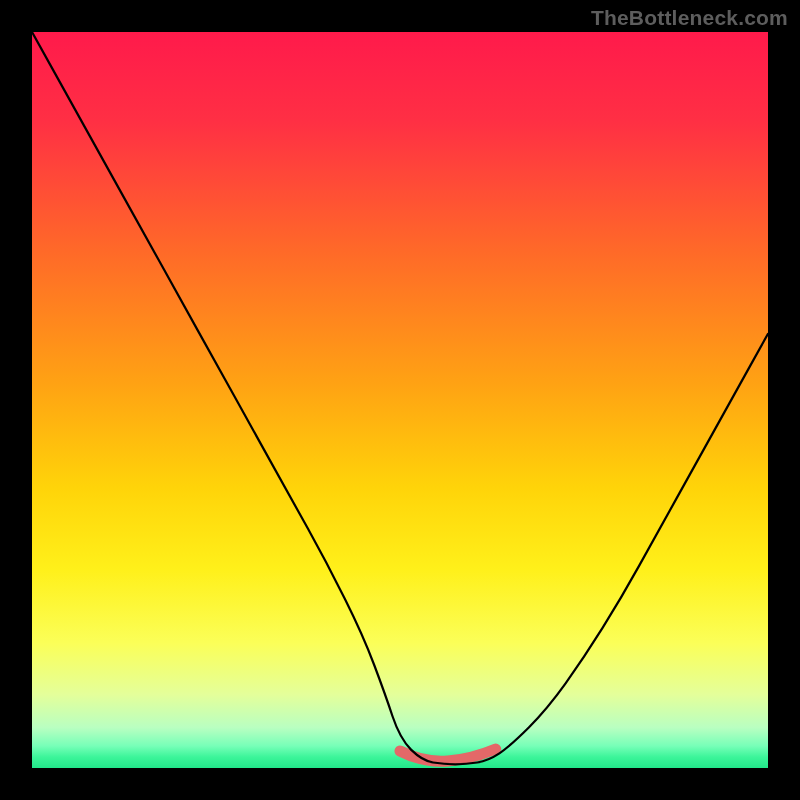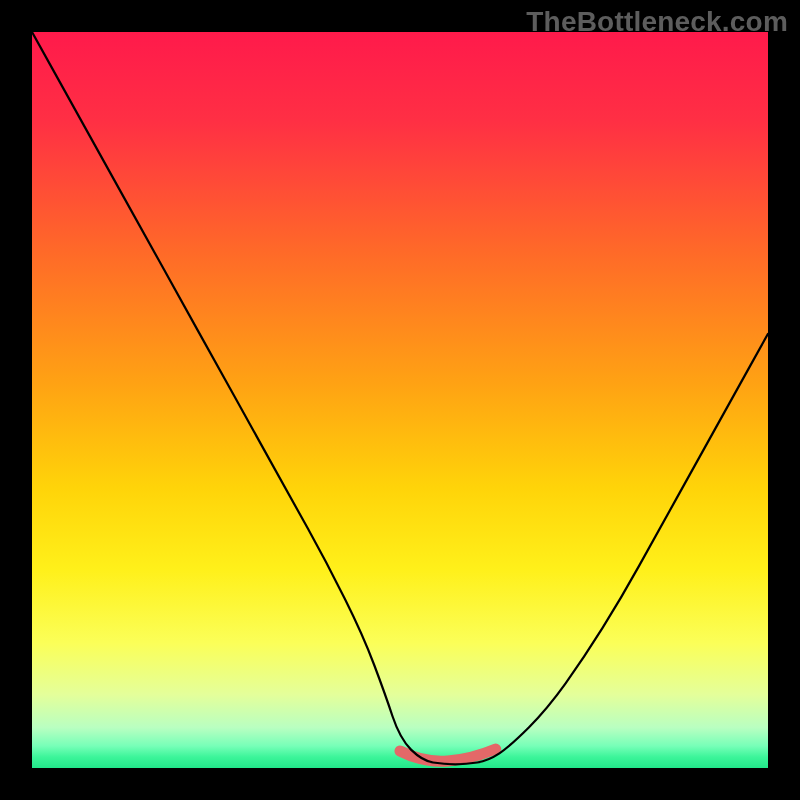--- a/index.html
+++ b/index.html
@@ -30,21 +30,21 @@
     inset: 0;
   }
   .curve {
     position: absolute;
     inset: 0;
   }
   .watermark {
     position: absolute;
     top: 6px;
     right: 12px;
-    font-size: 28px;
+    font-size: 21px;
     font-weight: 600;
     color: #5d5d5d;
     letter-spacing: 0.2px;
     user-select: none;
   }
 </style>
 </head>
 <body>
 
 <div class="frame">

